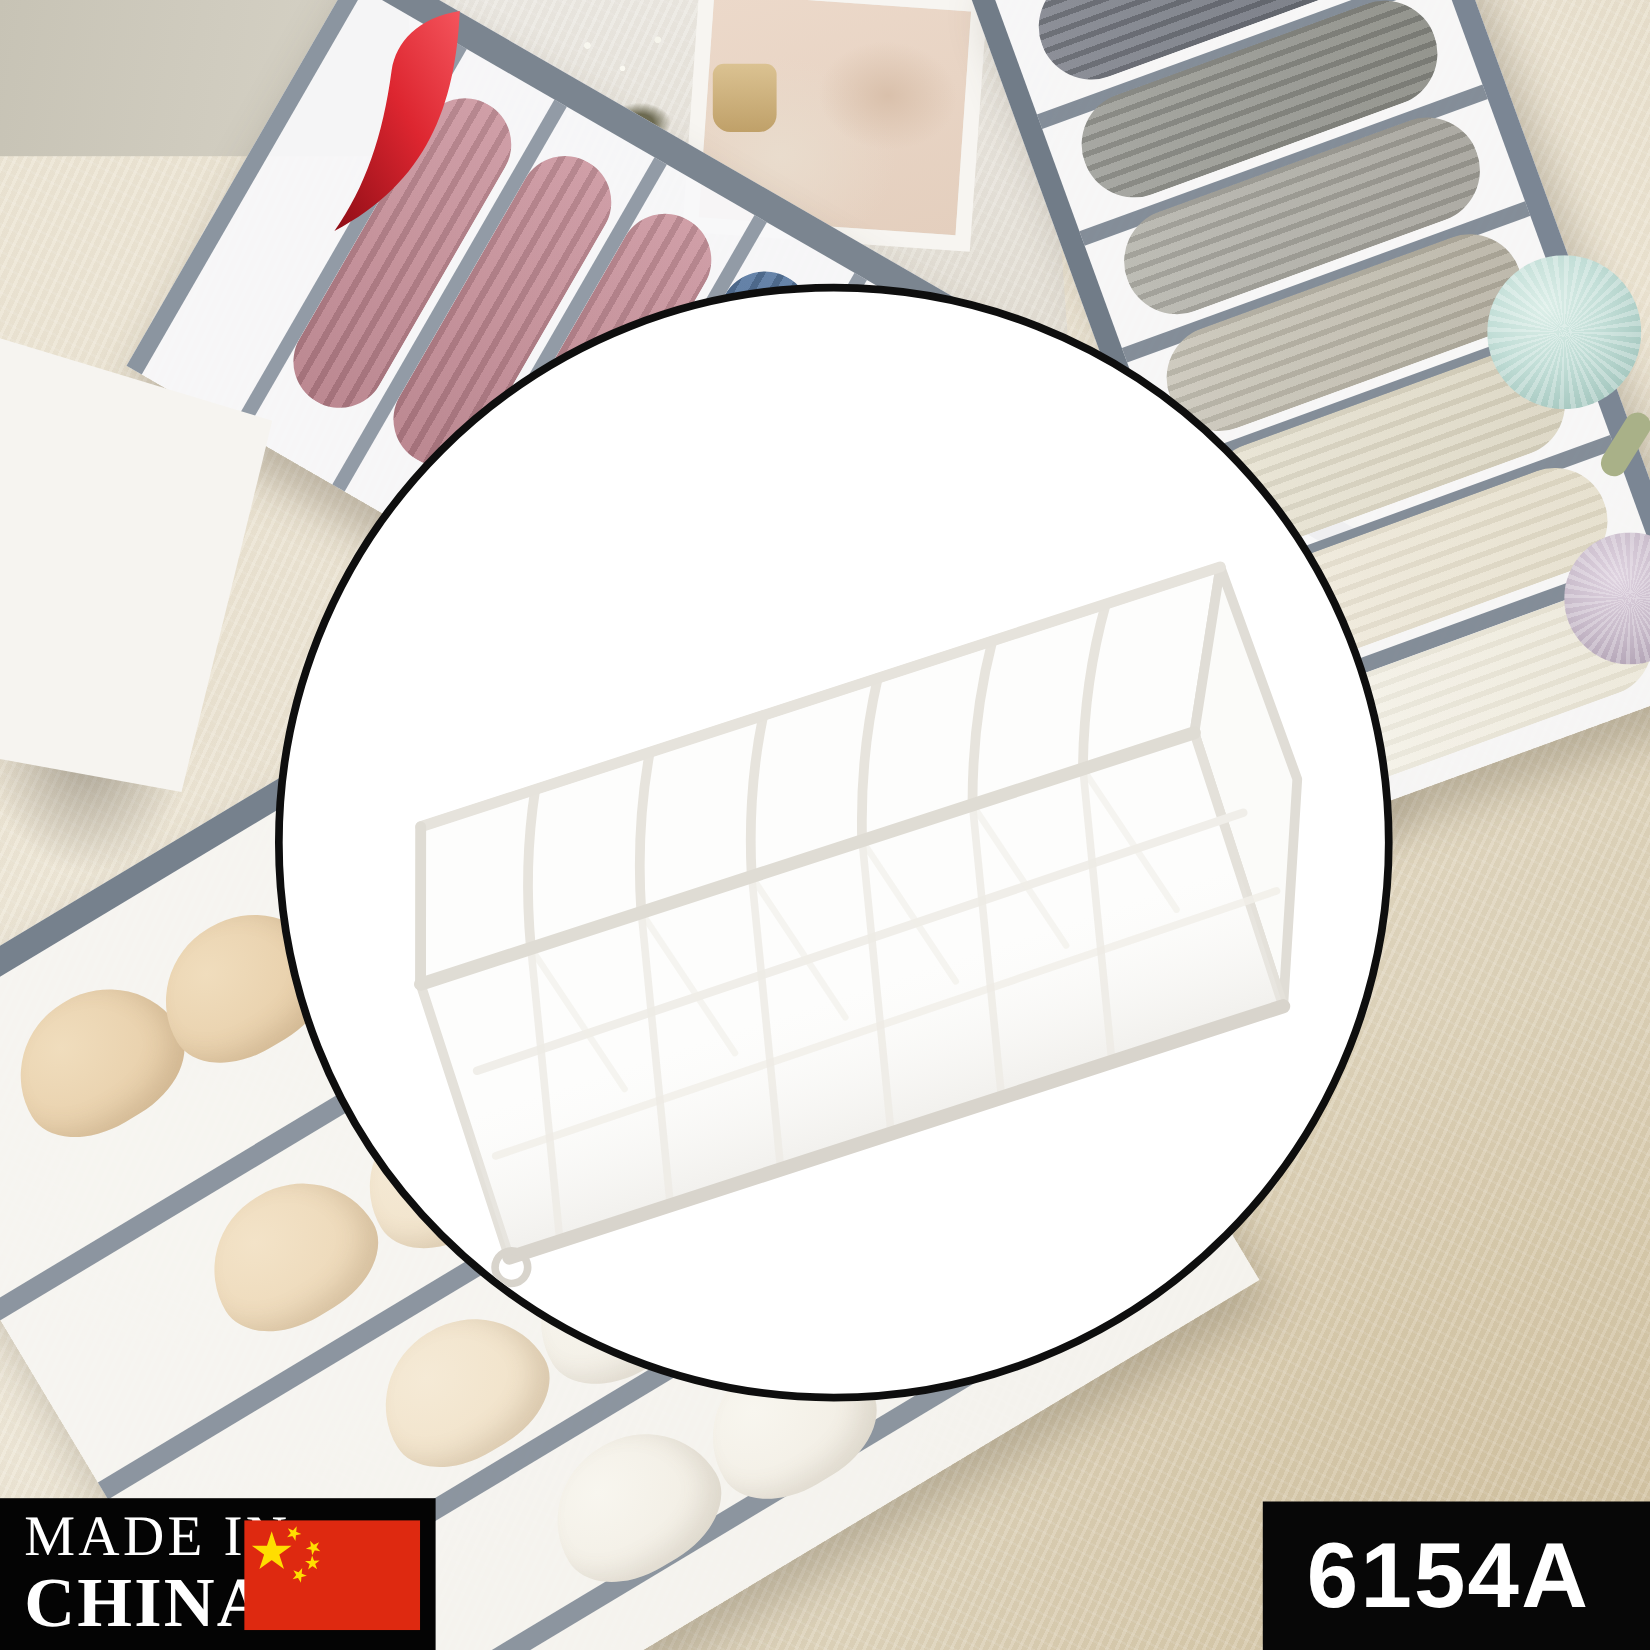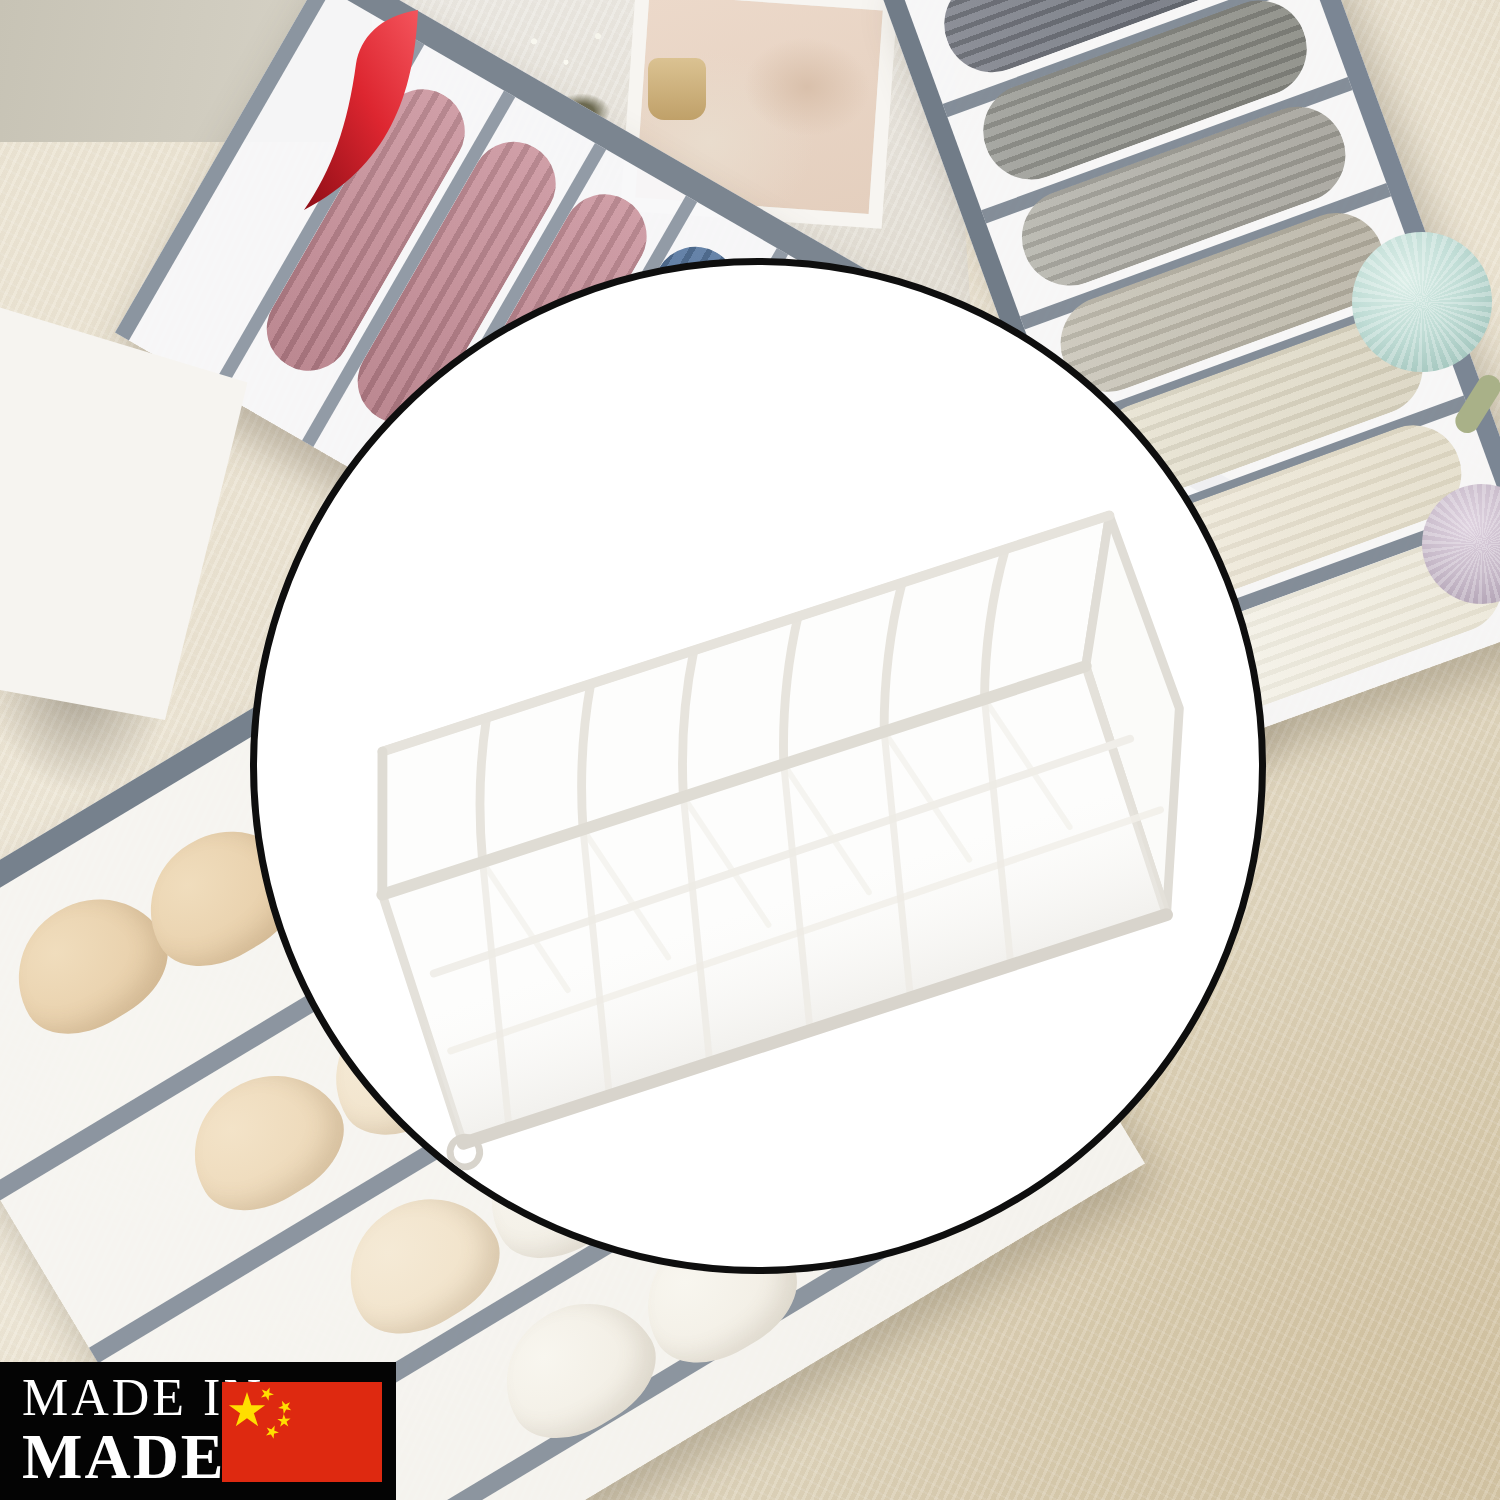--- a/index.html
+++ b/index.html
@@ -242,28 +242,31 @@
         <stop offset=".45" stop-color="#dd2630"></stop>
         <stop offset="1" stop-color="#8f0d16"></stop>
       </linearGradient>
     </defs>
     <path d="M122,2 C118,88 92,158 8,202 C36,162 52,116 60,56 C64,30 84,8 122,2 Z" fill="url(#curlg)"></path>
   </svg>
 
   <div class="origin">
     <div class="origin-text">
       <div class="origin-line1">MADE IN</div>
-      <div class="origin-line2">MADE</div>
+      <div class="origin-line2">CHINA</div>
     </div>
     <svg class="flag" viewBox="0 0 160 100">
       <rect width="160" height="100" fill="#de2910"></rect>
       <g fill="#ffde00">
         <path d="M0,-1 L0.588,0.809 L-0.951,-0.309 L0.951,-0.309 L-0.588,0.809 Z" transform="translate(25,29) scale(19)"></path>
         <path d="M0,-1 L0.588,0.809 L-0.951,-0.309 L0.951,-0.309 L-0.588,0.809 Z" transform="translate(45,12) scale(7) rotate(23)"></path>
         <path d="M0,-1 L0.588,0.809 L-0.951,-0.309 L0.951,-0.309 L-0.588,0.809 Z" transform="translate(63,25) scale(7) rotate(46)"></path>
         <path d="M0,-1 L0.588,0.809 L-0.951,-0.309 L0.951,-0.309 L-0.588,0.809 Z" transform="translate(62,39) scale(7) rotate(70)"></path>
         <path d="M0,-1 L0.588,0.809 L-0.951,-0.309 L0.951,-0.309 L-0.588,0.809 Z" transform="translate(50,50) scale(7) rotate(23)"></path>
       </g>
     </svg>
   </div>
 
+  <div class="code">
+    <span class="code-label">6154A</span>
+  </div>
 
 </div>
 
 </body></html>

